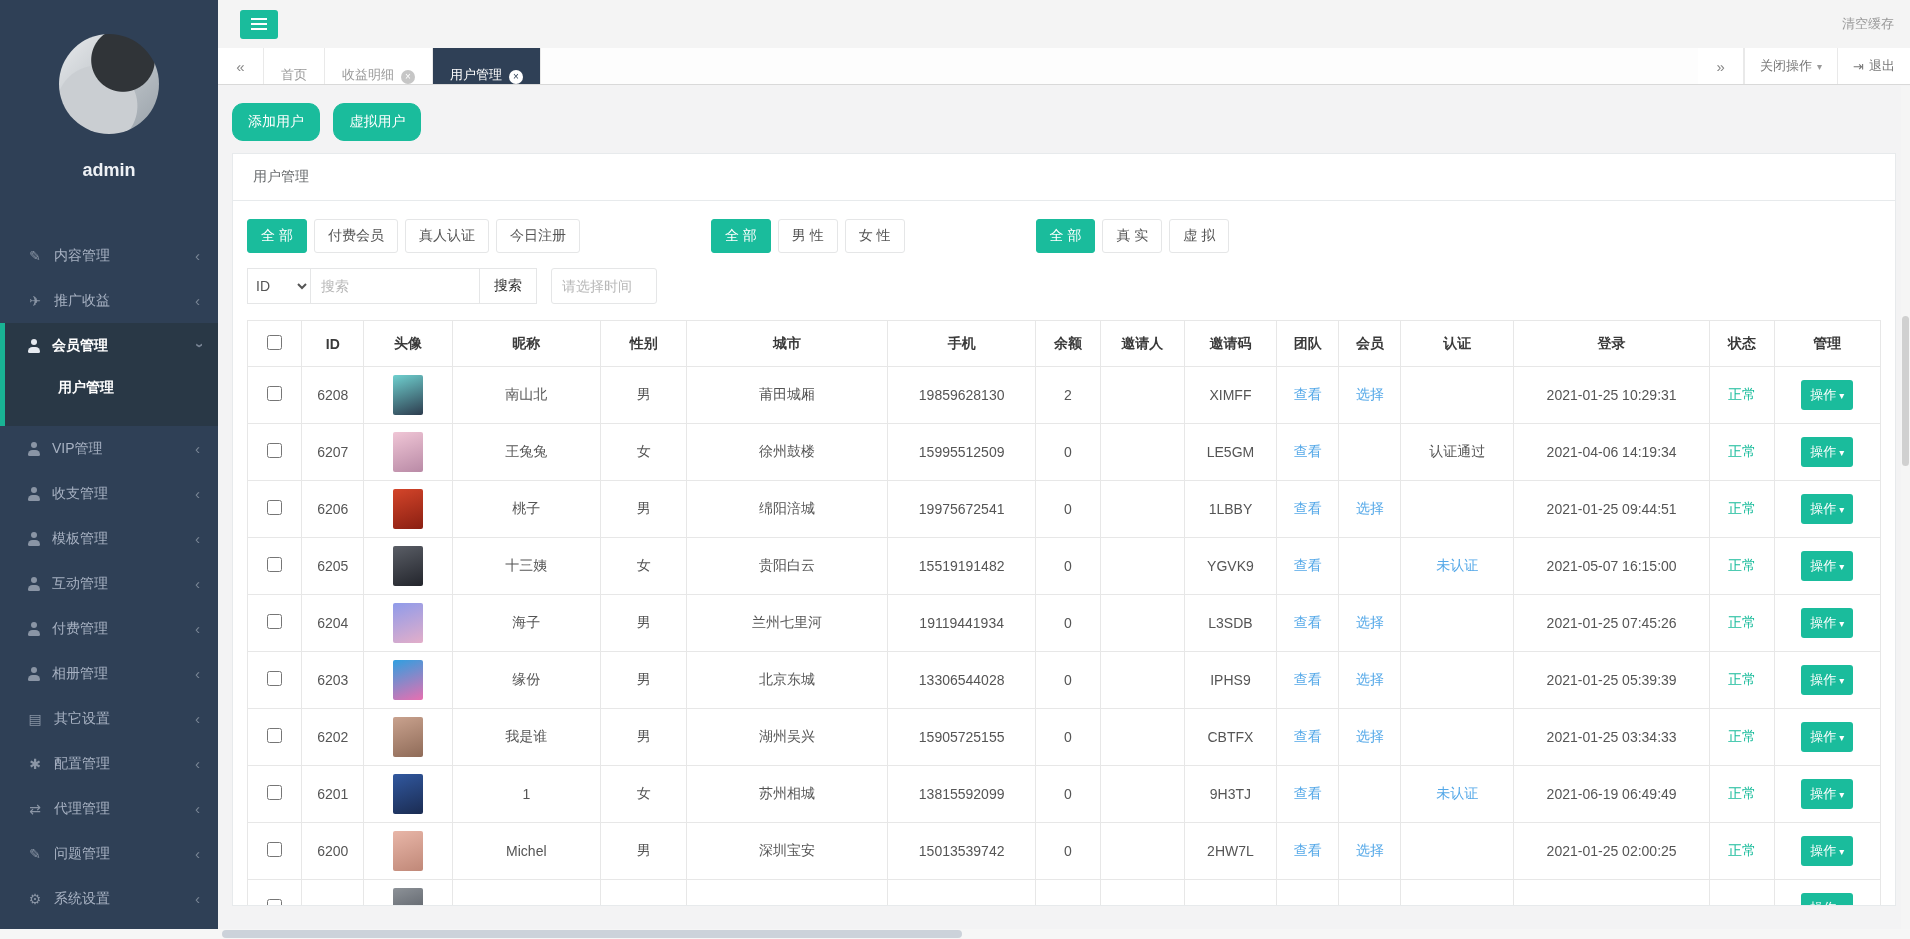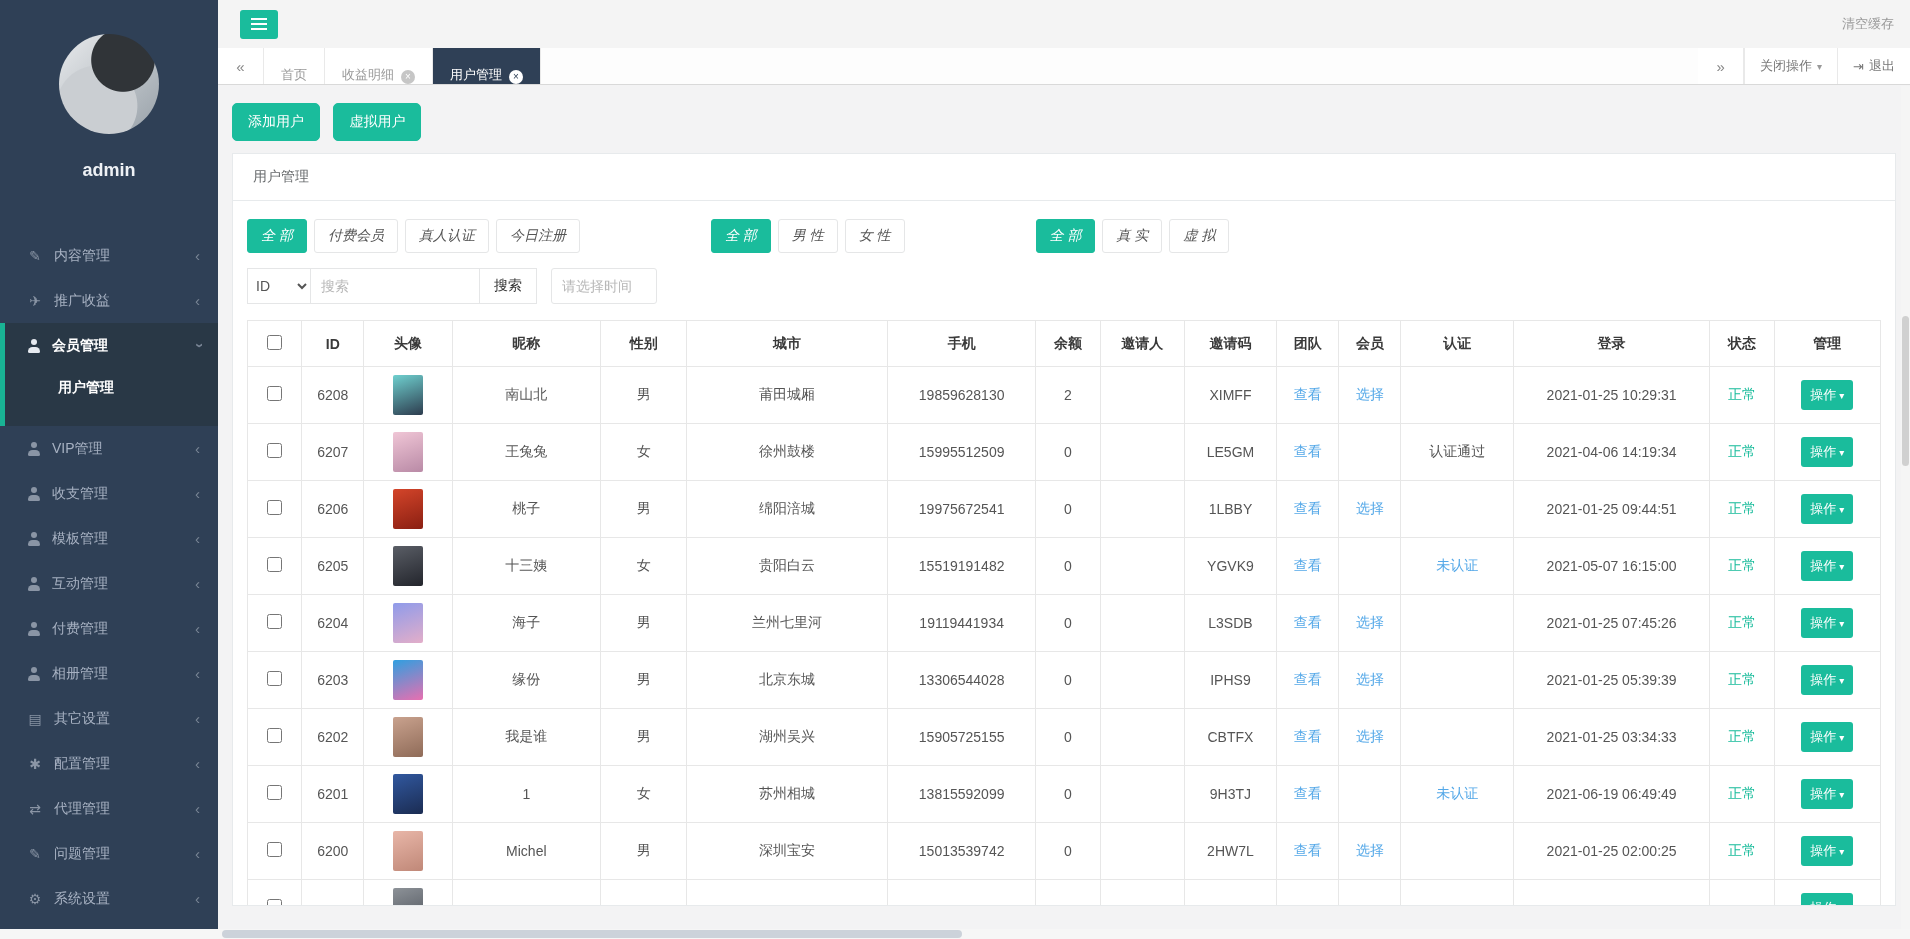--- a/index.html
+++ b/index.html
@@ -53,31 +53,31 @@
     line-height:14px;text-align:center;margin-left:7px;cursor:pointer;}
   .tab.on .tab-close{background:#fff;color:#2f4056;}
   .tab-right{margin-left:auto;display:flex;align-items:stretch;}
   .tab-rbox{display:flex;align-items:center;padding:0 15px;border-left:1px solid #e9e9e9;color:#777;
     font-size:13px;background:#fff;cursor:pointer;gap:5px;}
   .caret{font-size:10px;color:#999;}
 
   .content{padding:18px 14px 0 14px;background:#f3f3f4;height:854px;}
   .btnrow{margin-bottom:12px;}
   .gbtn{background:#1abc9c;border:1px solid #1abc9c;color:#fff;font-size:14px;padding:9px 15px;
-    border-radius:5px;margin-right:9px;cursor:pointer;}
+    border-radius:11px;margin-right:9px;cursor:pointer;}
 
   .panel{background:#fff;border:1px solid #e7eaec;}
   .p-head{padding:14px 20px;font-size:14px;color:#676a6c;border-bottom:1px solid #e7eaec;}
   .p-body{padding:18px 14px 0 14px;}
 
   .frow{display:flex;margin-bottom:15px;}
   .fgroup{display:inline-flex;}
   .fgroup + .fgroup{margin-left:124px;}
   .fbtn{height:34px;padding:0 13px;background:#fff;border:1px solid #e5e6e7;border-radius:3px;
-    color:#555;font-size:14px;margin-right:7px;cursor:pointer;white-space:nowrap;font-style:italic;}
+    color:#555;font-size:14px;margin-right:7px;cursor:pointer;white-space:nowrap;}
   .fbtn.on{background:#1abc9c;border-color:#1abc9c;color:#fff;}
 
   .srow{display:flex;align-items:center;margin-bottom:16px;}
   .sel{height:36px;width:64px;border:1px solid #e5e6e7;background:#fff;color:#555;font-size:14px;padding:0 4px;}
   .inp{height:36px;width:170px;border:1px solid #e5e6e7;padding:0 10px;font-size:14px;color:#555;margin-left:-1px;background:#fff;}
   .inp::placeholder{color:#b8b8b8;}
   .sbtn{height:36px;padding:0 14px;border:1px solid #e5e6e7;background:#fff;font-size:14px;color:#333;margin-left:-1px;cursor:pointer;}
   .inp.time{width:106px;margin-left:14px;border-radius:3px;}
 
   .table-clip{height:585px;overflow:hidden;}

